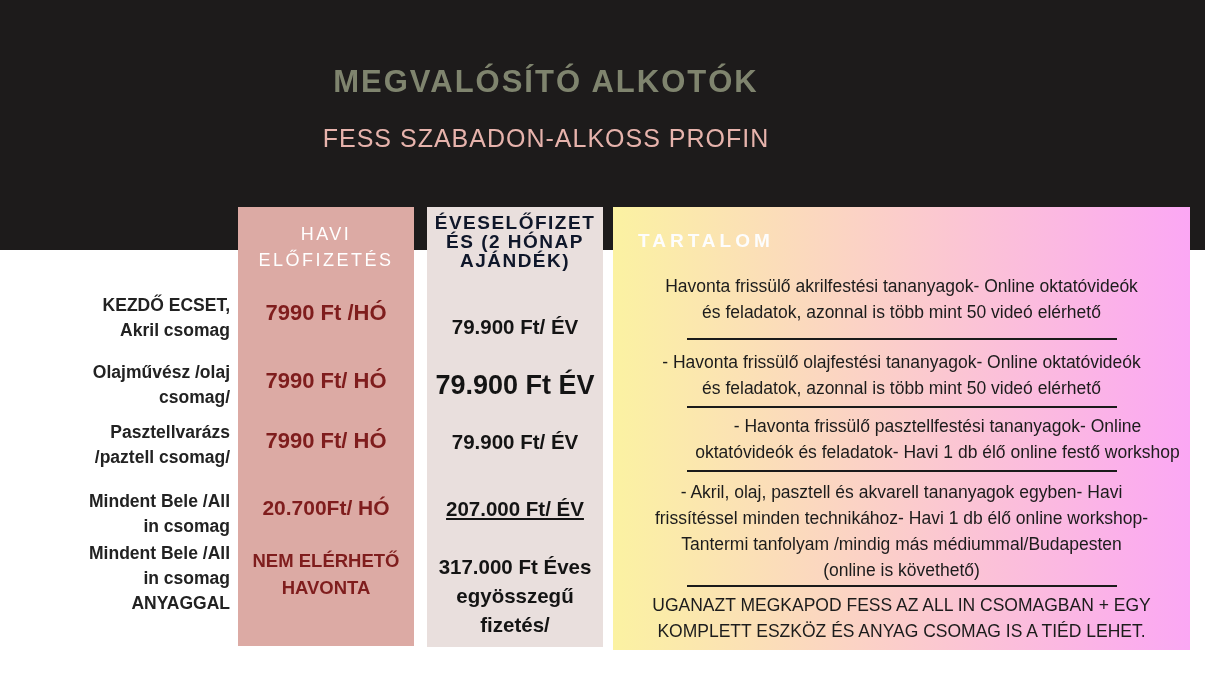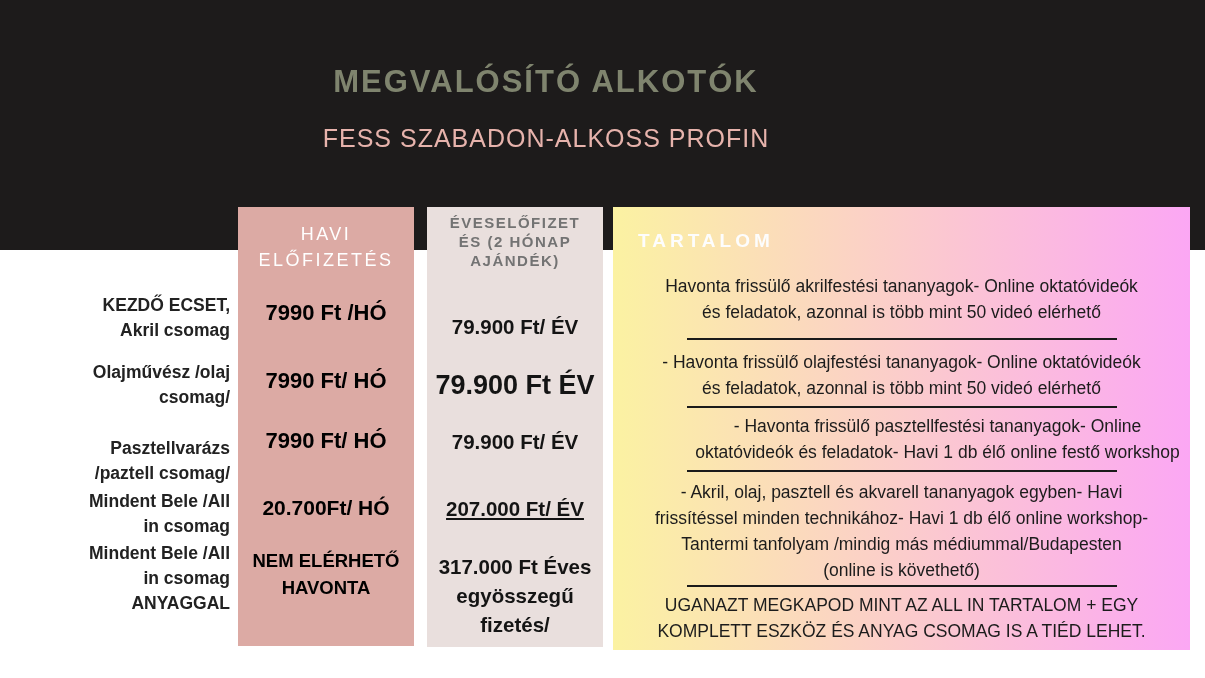--- a/index.html
+++ b/index.html
@@ -25,35 +25,35 @@
   .col-content{left:613px;width:577px;height:443px;
     background:linear-gradient(90deg,#fbf2a2 0%,#fba7f4 100%);}
 
   
   .monthly-head{
     position:absolute;top:14px;left:0;width:176px;text-align:center;
     color:#ffffff;font-size:18px;font-weight:400;letter-spacing:2.5px;line-height:26px;
   }
   .yearly-head{
     position:absolute;top:6px;left:0;width:176px;text-align:center;
-    color:#737373;font-size:15px;font-weight:700;letter-spacing:1.5px;line-height:19px;
+    color:#0f172a;font-size:19px;font-weight:700;letter-spacing:1.5px;line-height:19px;
   }
   .content-head{
     position:absolute;top:23px;left:25px;
     color:#fdfdfd;font-size:19px;font-weight:700;letter-spacing:4px;
   }
 
   
   .rowlabel{position:absolute;left:58px;width:172px;text-align:right;
     color:#222222;font-size:17.5px;font-weight:700;line-height:25px;}
-  .l1{top:293px;} .l2{top:360px;} .l3{top:436px;} .l4{top:489px;} .l5{top:541px;}
+  .l1{top:293px;} .l2{top:360px;} .l3{top:420px;} .l4{top:489px;} .l5{top:541px;}
 
   
   .mcell{position:absolute;left:0;width:176px;text-align:center;
-    color:#000000;font-weight:700;}
+    color:#7f1d1d;font-weight:700;}
   .m1{top:93px;font-size:22px;} .m2{top:161px;font-size:22px;}
   .m3{top:221px;font-size:22px;} .m4{top:289px;font-size:21px;}
   .m5{top:340px;font-size:18.5px;line-height:27px;}
 
   
   .ycell{position:absolute;left:0;width:176px;text-align:center;
     color:#141414;font-weight:700;}
   .y1{top:108px;font-size:20.5px;} .y2{top:163px;font-size:27px;}
   .y3{top:223px;font-size:20.5px;} .y4{top:290px;font-size:20.5px;text-decoration:underline;}
   .y5{top:345px;font-size:20.5px;line-height:29px;}
@@ -156,18 +156,18 @@
     <div class="underline u3"></div>
 
     <div class="ccell c4">
       <div>- Akril, olaj, pasztell és akvarell tananyagok egyben- Havi</div>
       <div>frissítéssel minden technikához- Havi 1 db élő online workshop-</div>
       <div>Tantermi tanfolyam /mindig más médiummal/Budapesten</div>
     </div>
     <div class="note-line">(online is követhető)</div>
 
     <div class="ccell c5">
-      <div>UGANAZT MEGKAPOD MINT AZ ALL IN TARTALOM + EGY</div>
+      <div>UGANAZT MEGKAPOD FESS AZ ALL IN CSOMAGBAN + EGY</div>
       <div>KOMPLETT ESZKÖZ ÉS ANYAG CSOMAG IS A TIÉD LEHET.</div>
     </div>
   </div>
 
 </div>
 
 </body></html>

